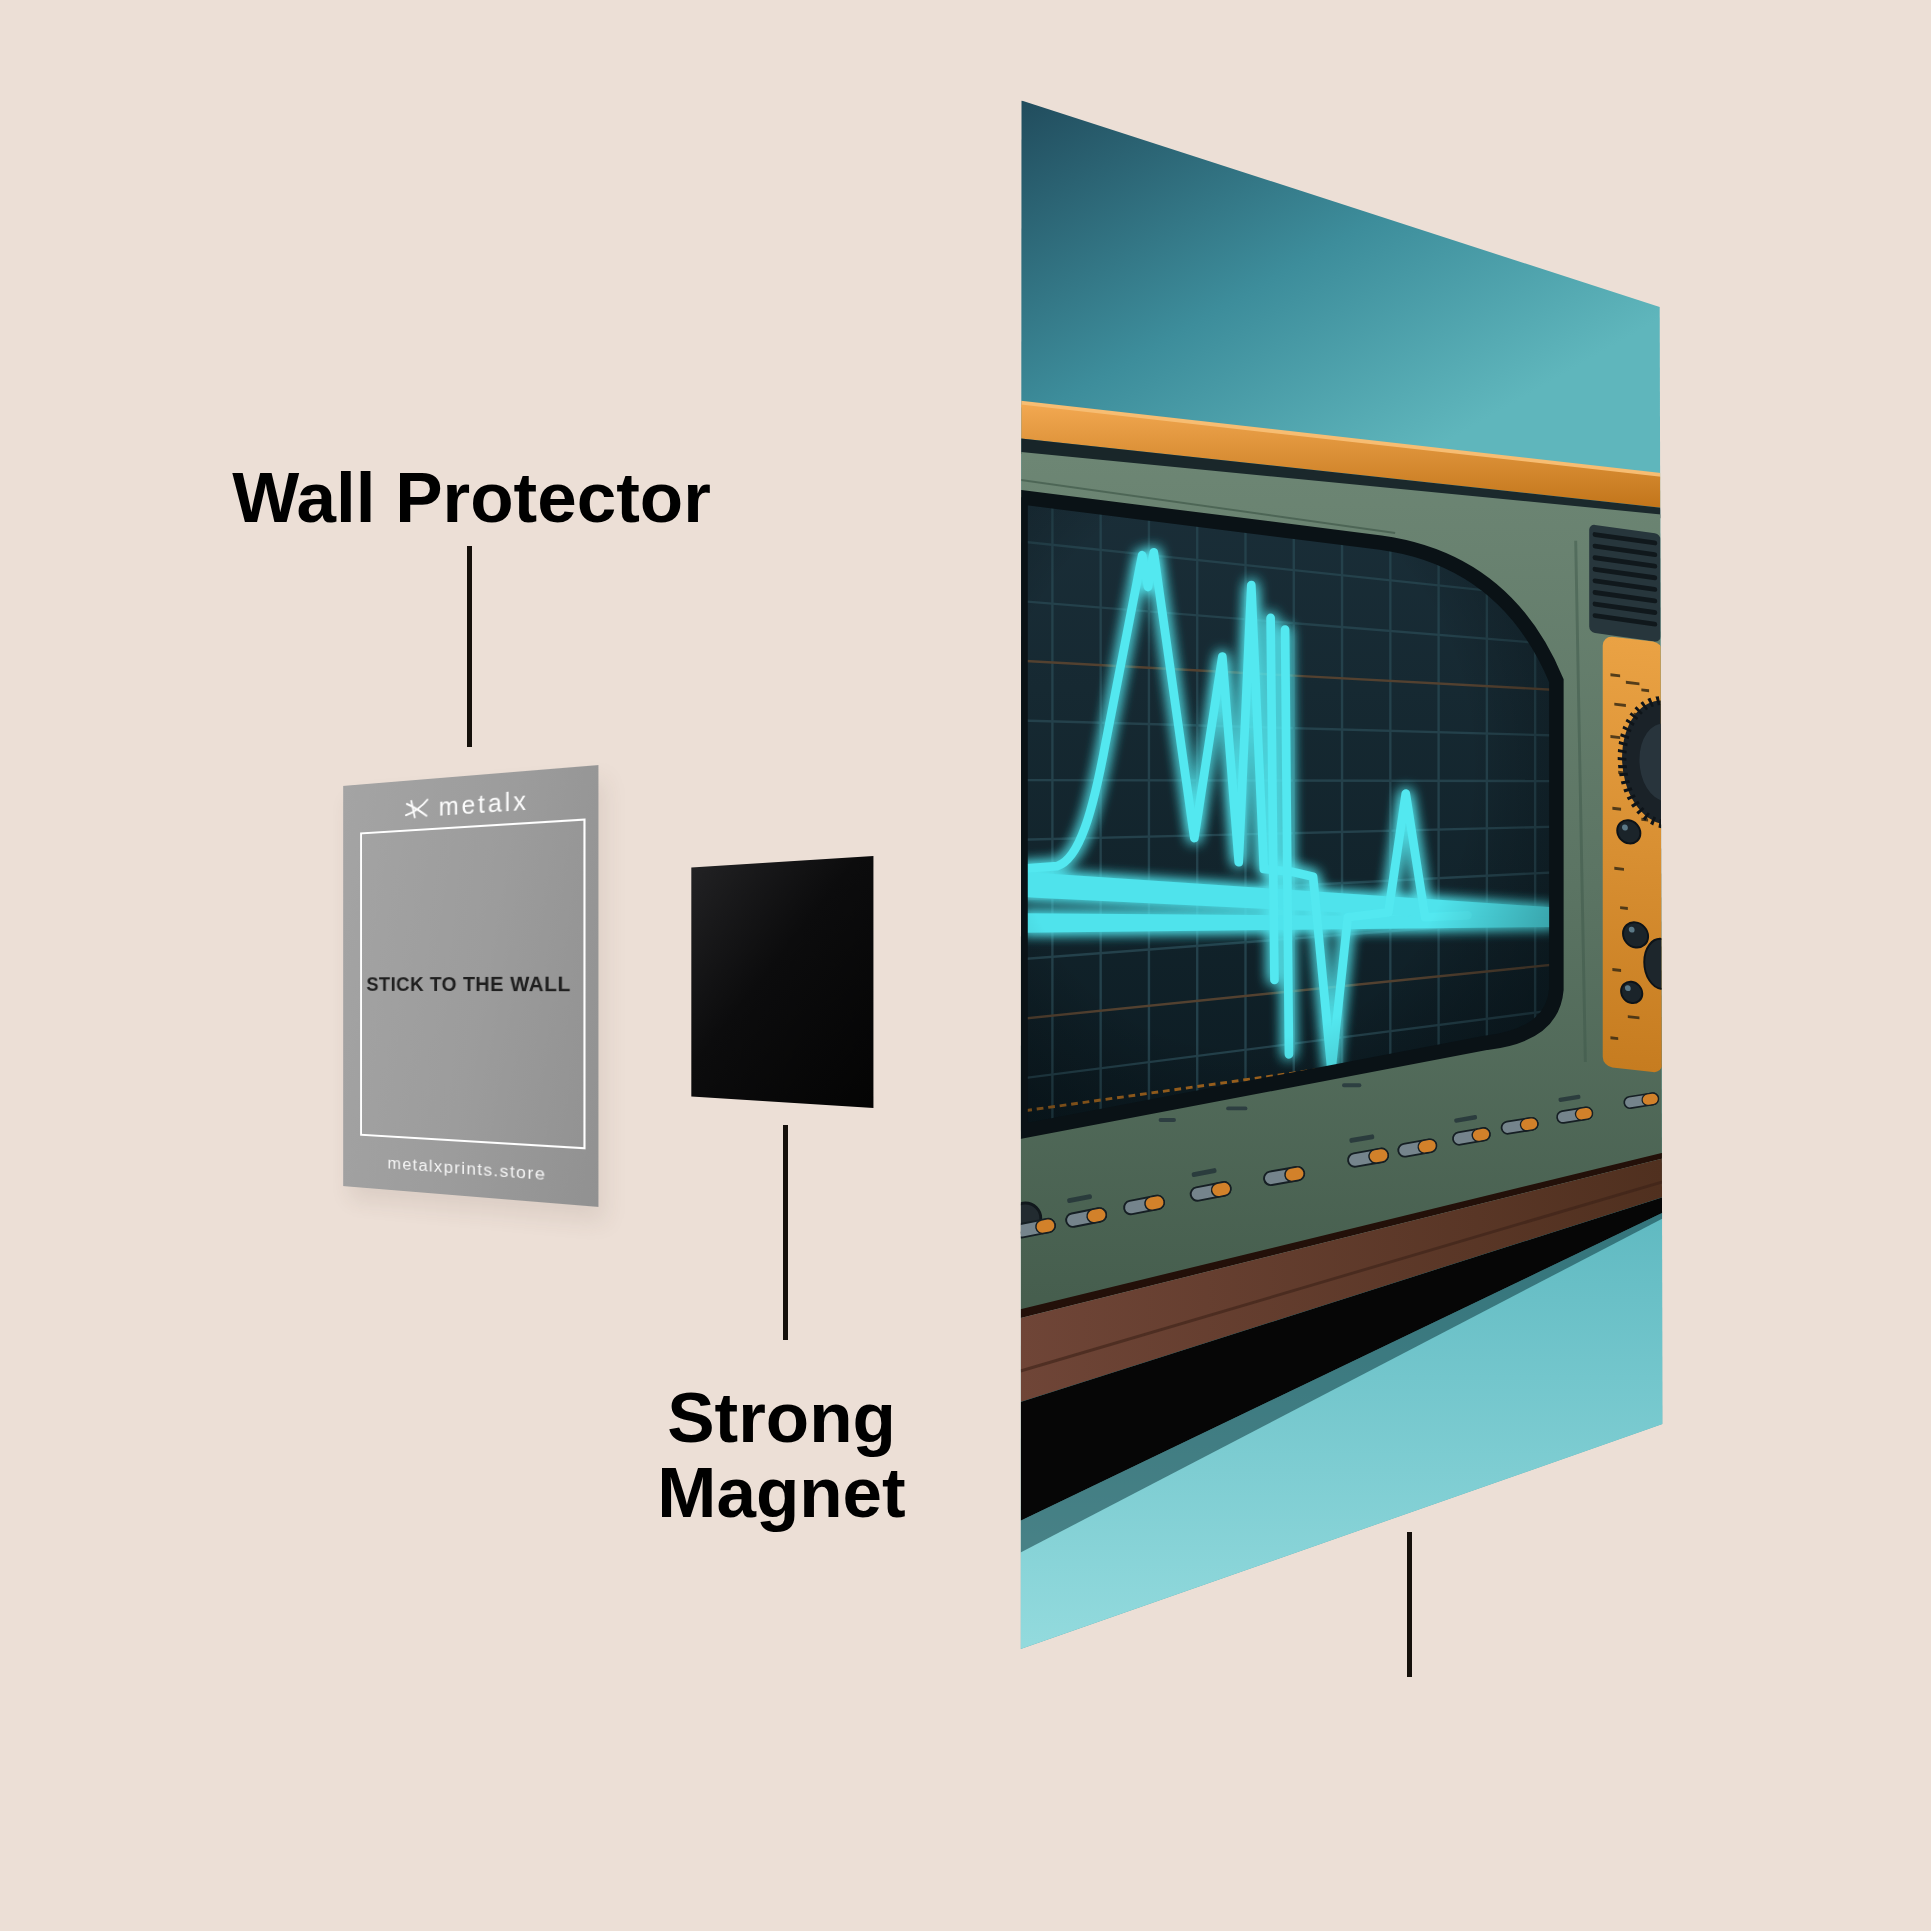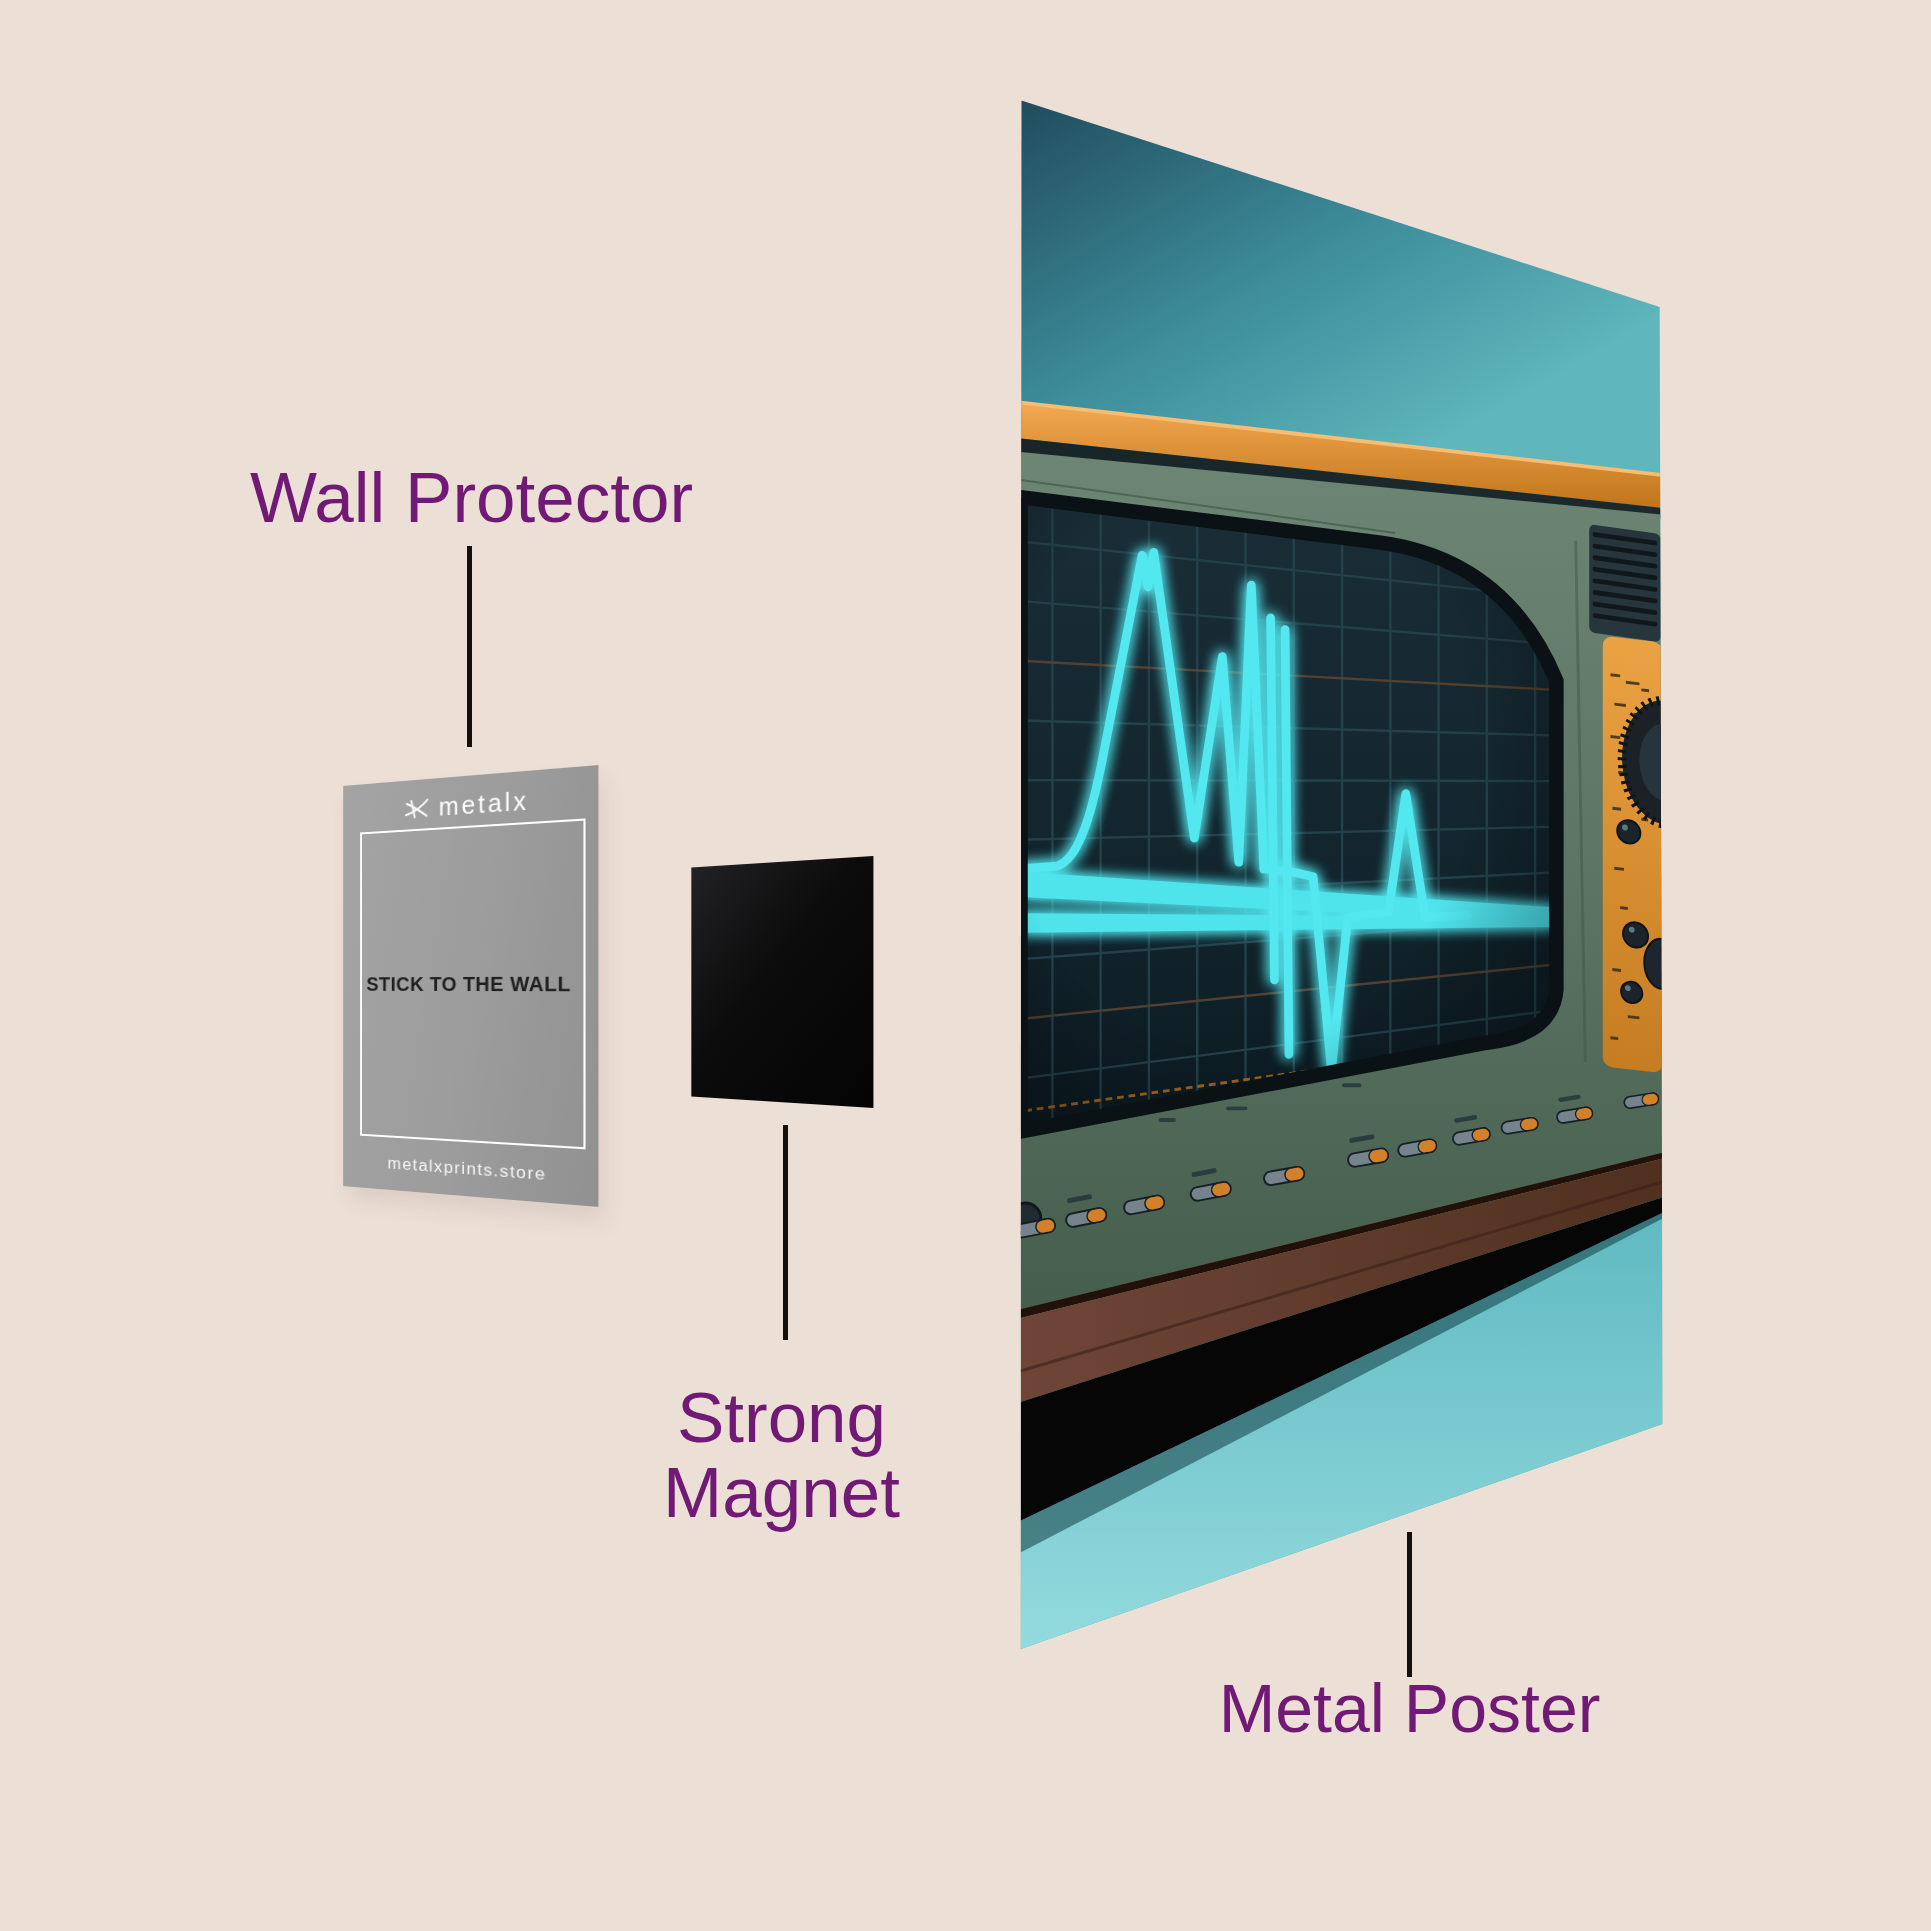--- a/index.html
+++ b/index.html
@@ -4,21 +4,21 @@
 <style>
   html,body{margin:0;padding:0;}
   .stage{
     position:relative;width:1931px;height:1931px;overflow:hidden;
     background:#ecdfd6;
     font-family:"Liberation Sans", sans-serif;
   }
   .poster-svg{position:absolute;left:0;top:0;width:1931px;height:1931px;}
   .big-label{
     position:absolute;text-align:center;
-    font-size:71px;font-weight:400;color:#701a75;
+    font-size:71px;font-weight:700;color:#000000;
     line-height:1.06;letter-spacing:0px;white-space:pre-line;
   }
   .connector{position:absolute;width:4.8px;background:#15100b;}
   .protector-card{
     position:absolute;left:334px;top:776px;width:261px;height:420px;
     background:linear-gradient(100deg,#a4a4a4 0%,#9c9c9c 55%,#919191 100%);
     transform:perspective(579px) rotateY(-12.7deg);
     box-shadow:5.8px 13.5px 21px rgba(80,60,50,.10);
   }
   .card-logo-row{
@@ -297,16 +297,15 @@
 
   <div class="magnet"></div>
 
   <div class="connector" style="left:467px;top:546px;height:201px;"></div>
   <div class="connector" style="left:783px;top:1125px;height:215px;"></div>
   <div class="connector" style="left:1407px;top:1532px;height:145px;"></div>
 
   <div class="big-label" style="left:182px;top:460px;width:579px;">Wall Protector</div>
   <div class="big-label" style="left:492px;top:1344px;width:579px;margin-top:36px;">Strong
 Magnet</div>
-  <div class="big-label" style="left:1120px;top:1672px;width:579px;font-size:68px;">Metal Poster</div>
 
 </div>
 
 
 </body></html>

